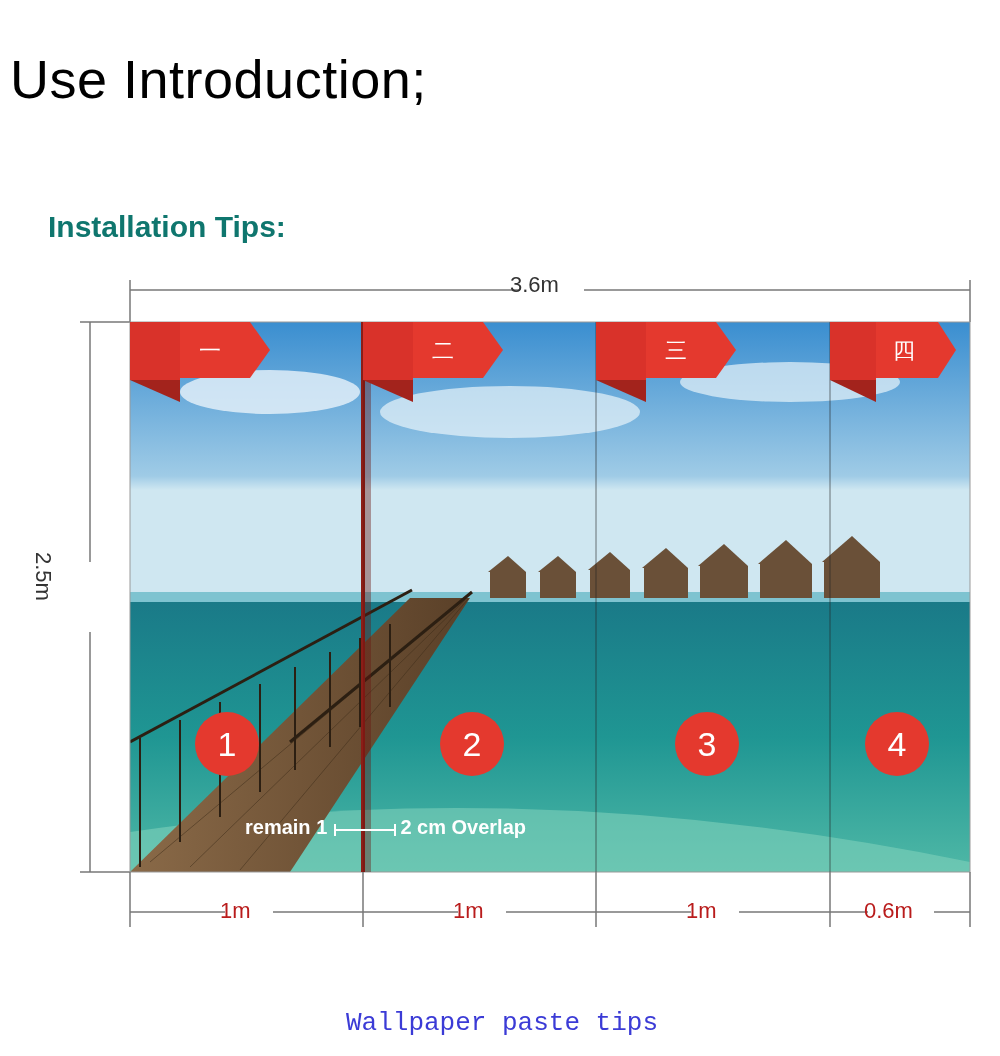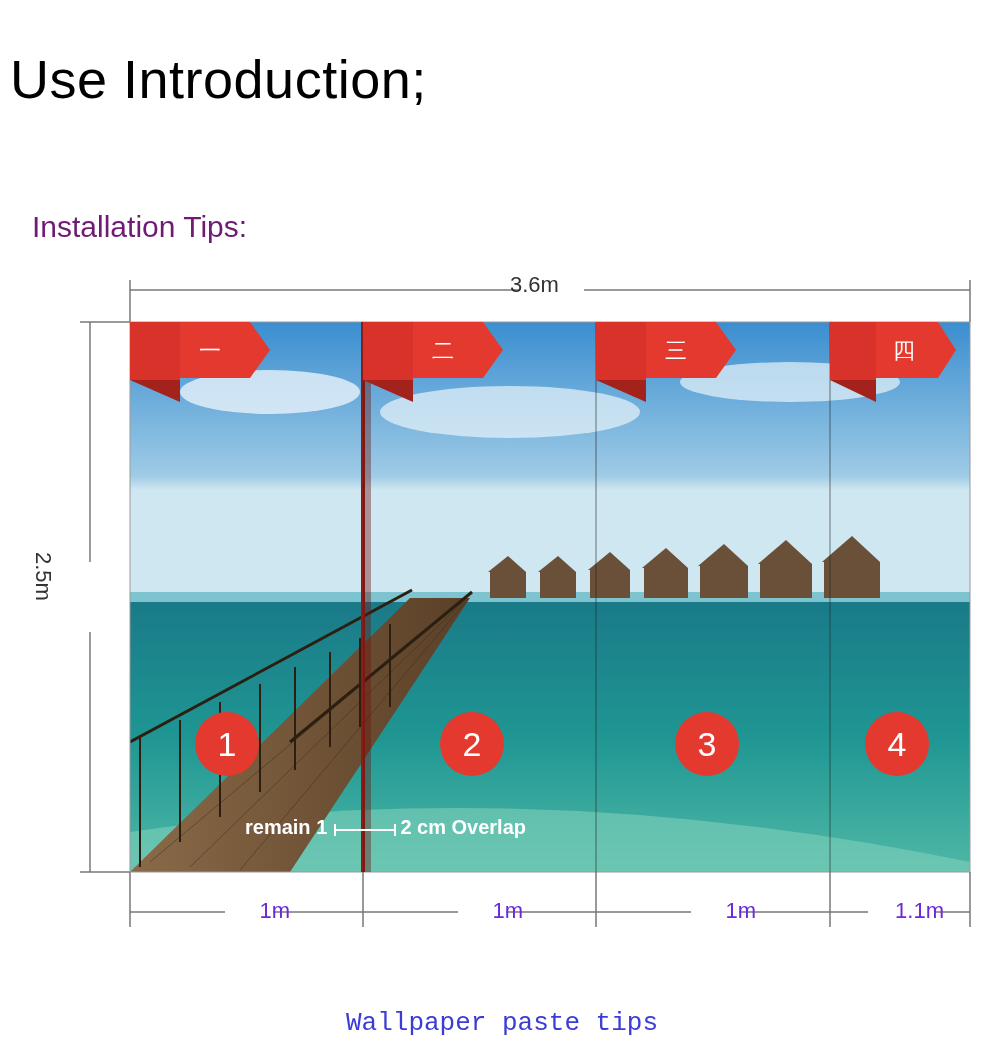--- a/index.html
+++ b/index.html
@@ -1,23 +1,23 @@
 <!DOCTYPE html>
 <html><head>
 <meta charset="utf-8">
 <style>
   * { box-sizing: border-box; margin: 0; padding: 0; }
   body { font-family: Arial, sans-serif; background: #fff; width: 1000px; height: 1056px; position: relative; }
   .page { padding: 0; }
   .title { font-size: 54px; font-weight: 400; color: #000000; padding: 48px 0 0 10px; letter-spacing: 0.5px; }
-  .subtitle { font-size: 30px; font-weight: 400; color: #701a75; padding: 100px 0 0 32px; }
+  .subtitle { font-size: 30px; font-weight: 700; color: #0f766e; padding: 100px 0 0 48px; }
   .diagram { position: absolute; left: 30px; top: 272px; width: 950px; }
   .width-label { font-size: 22px; color: #333; }
   .height-label { font-size: 22px; color: #333; writing-mode: vertical-rl; }
-  .panel-width { font-size: 22px; color: #6d28d9; text-align: right; }
+  .panel-width { font-size: 22px; color: #b91c1c; }
   .overlap { color: #fff; font-size: 20px; font-family: Arial, sans-serif; font-weight: bold; }
   .circle { width: 64px; height: 64px; border-radius: 50%; background: #e4392e; color: #fff; font-size: 34px; font-weight: 300; display: flex; align-items: center; justify-content: center; }
   .footer { font-family: 'Courier New', monospace; font-size: 26px; color: #3b3bd6; text-align: center; position: absolute; top: 1008px; left: 4px; right: 0; }
 </style>
 </head>
 <body>
 
 <div class="page">
   <h1 class="title">Use Introduction;</h1>
   <h2 class="subtitle">Installation Tips:</h2>
@@ -203,19 +203,19 @@
       <foreignObject x="190" y="626" width="70" height="30">
         <div xmlns="http://www.w3.org/1999/xhtml" class="panel-width">1m</div>
       </foreignObject>
       <foreignObject x="423" y="626" width="70" height="30">
         <div xmlns="http://www.w3.org/1999/xhtml" class="panel-width">1m</div>
       </foreignObject>
       <foreignObject x="656" y="626" width="70" height="30">
         <div xmlns="http://www.w3.org/1999/xhtml" class="panel-width">1m</div>
       </foreignObject>
       <foreignObject x="834" y="626" width="80" height="30">
-        <div xmlns="http://www.w3.org/1999/xhtml" class="panel-width">1.1m</div>
+        <div xmlns="http://www.w3.org/1999/xhtml" class="panel-width">0.6m</div>
       </foreignObject>
     </svg>
   </div>
 
   <div class="footer">Wallpaper paste tips</div>
 </div>
 
 </body></html>

